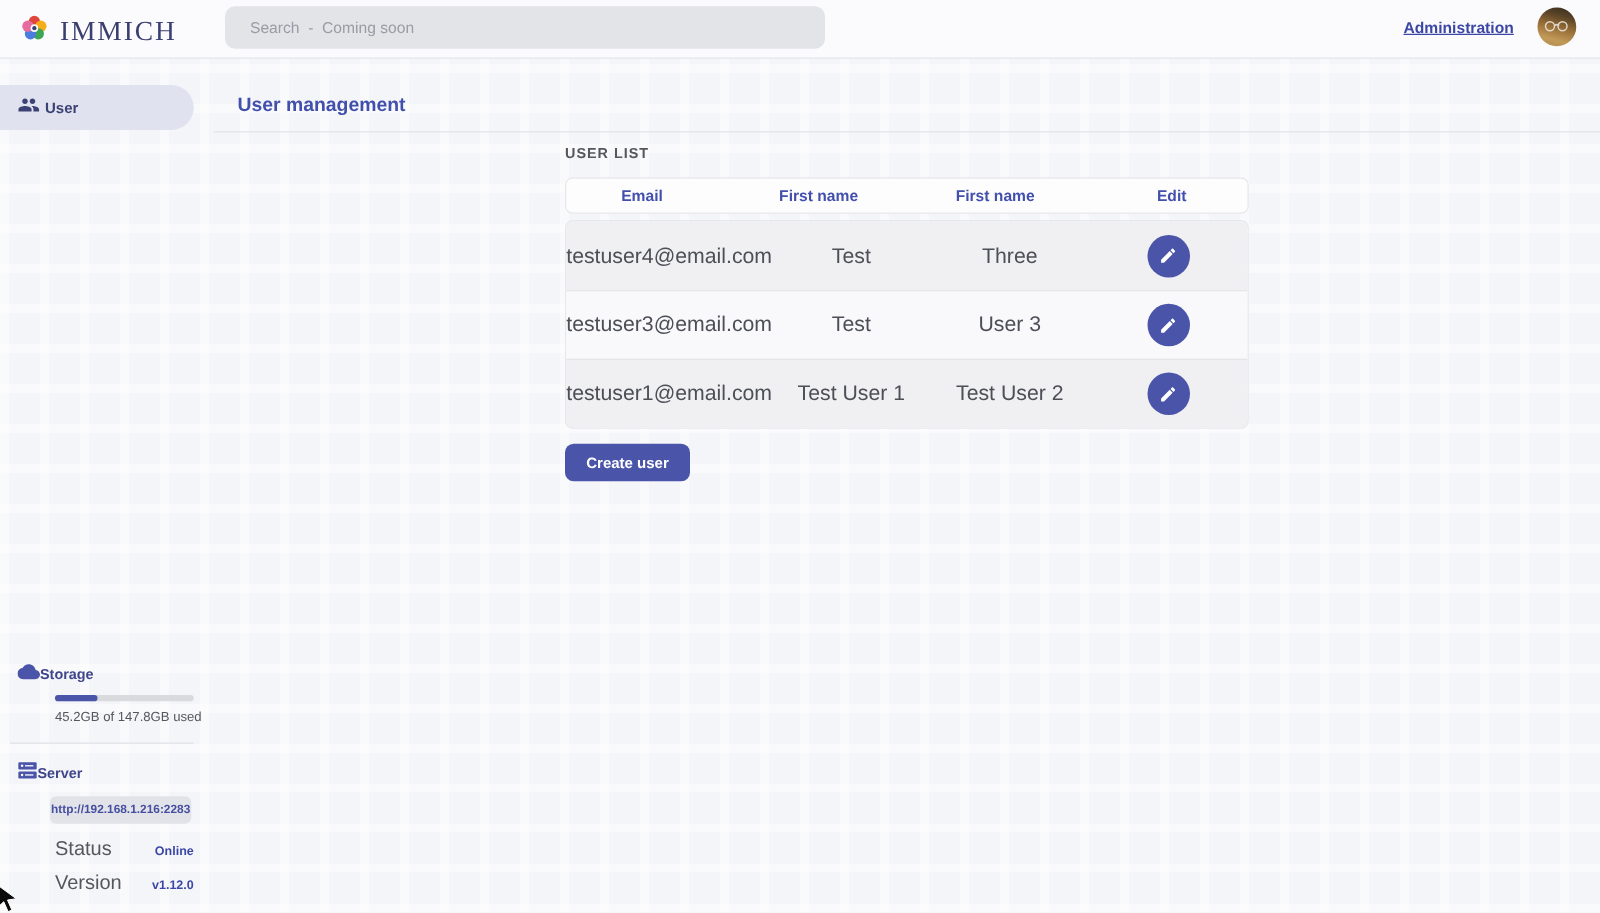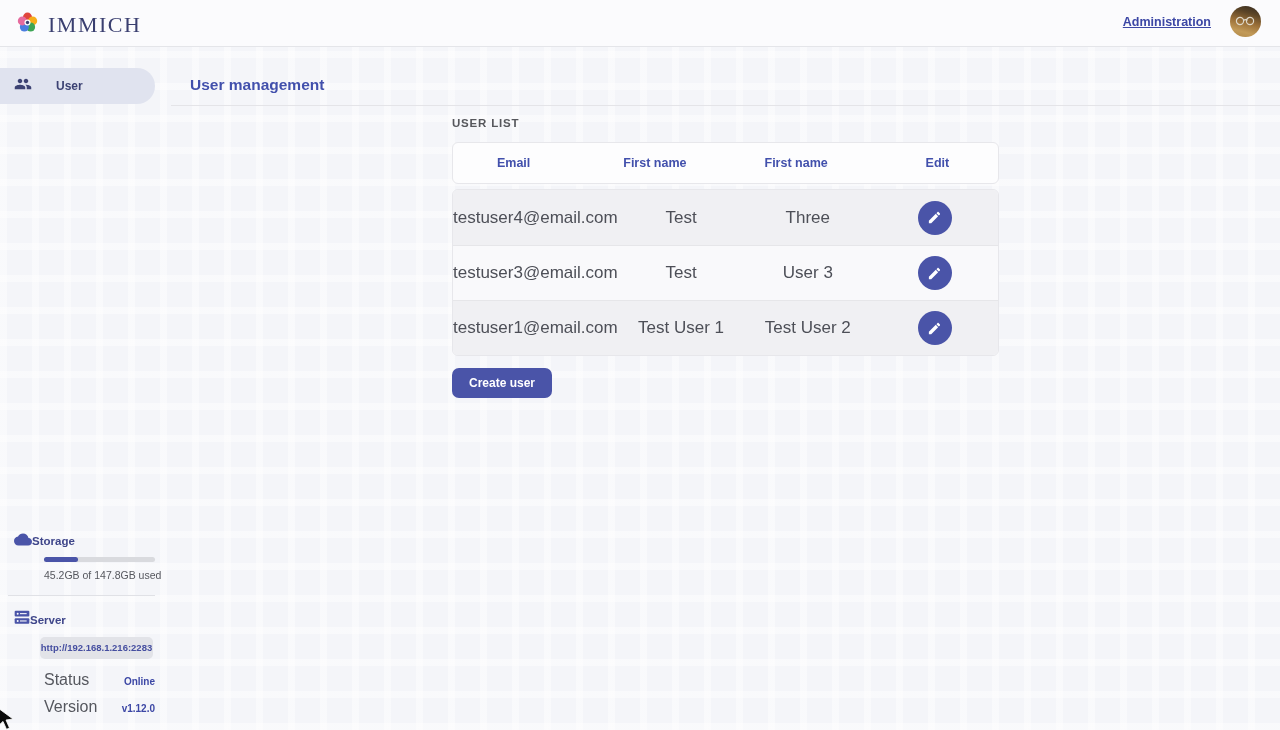--- a/index.html
+++ b/index.html
@@ -30,21 +30,21 @@
     color:#3c47a5; text-decoration:underline; cursor:pointer; }
   .avatar { position:absolute; right:19px; top:6px; width:31px; height:31px; border-radius:50%;
     overflow:hidden; cursor:pointer;
     background:linear-gradient(195deg,#33291f 0%,#5c4527 26%,#9a6f38 52%,#c29a58 78%,#b08848 100%); }
   .avatar svg { position:absolute; left:5px; top:10px; }
 
   
   .sidebar { position:absolute; left:0; top:47px; width:171px; height:683px; }
   .nav-item { position:absolute; left:0; top:21px; width:155px; height:36px;
     background:#e0e3ef; border-radius:0 18px 18px 0; display:flex; align-items:center;
-    padding-left:14px; gap:24px; cursor:pointer; }
+    padding-left:14px; gap:4px; cursor:pointer; }
   .nav-item-label { font-size:12px; font-weight:600; color:#3c4273; }
 
   .side-footer { position:absolute; left:0; bottom:0; width:171px; }
   .sec-head { display:flex; align-items:center; padding-left:14px; }
   .sec-title { font-size:11.5px; font-weight:700; color:#3f468a; }
   .bar-track { margin:7px 0 0 44px; width:111px; height:5px; border-radius:3px; background:#d9dade; }
   .bar-fill { height:5px; border-radius:3px; background:#4a54a8; }
   .usage-text { margin:7px 0 0 44px; font-size:10.5px; color:#55575e; }
   .side-divider { margin:14px 0 14px 8px; width:147px; border-top:1px solid #e0e1e6; }
   .server-url { margin:8px 0 0 40px; width:113px; height:22px; line-height:22px;
@@ -56,21 +56,21 @@
   .kv-label { font-size:16px; color:#55575e; }
   .kv-value { font-size:10px; font-weight:700; color:#3c47a5; margin-right:-16px; padding-right:16px; }
   .footer-pad { height:14px; }
 
   
   .main { position:absolute; left:171px; top:47px; width:1109px; height:683px; }
   .page-head { height:59px; border-bottom:1px solid #e4e4e8; }
   .page-title { padding:29px 0 0 19px; font-size:15.5px; font-weight:600; color:#4250ac; }
   .content { margin-left:281px; width:547px; padding-top:11px; }
   .section-label { font-size:11.5px; font-weight:700; letter-spacing:.8px; color:#56575c; }
-  .table-head { margin-top:13px; height:42px; background:#fdfdfe; border:1px solid #e7e7eb;
+  .table-head { margin-top:13px; height:29px; background:#fdfdfe; border:1px solid #e7e7eb;
     border-radius:6px; display:grid; grid-template-columns:repeat(4,1fr); align-items:center;gap:20px; }
   .th { text-align:center; font-size:12.5px; font-weight:600; color:#4250ac; }
   .table-body { margin-top:5px; border:1px solid #e7e7eb; border-radius:6px; overflow:hidden; }
   .tr { height:55px; display:grid; grid-template-columns:repeat(4,1fr); align-items:center; }
   .tr.odd { background:#f0f0f3; }
   .tr.even { background:#f9f9fb; }
   .tr + .tr { border-top:1px solid #e6e6e9; }
   .td { text-align:center; font-size:17px; color:#4d4f57; }
   .edit-btn { width:34px; height:34px; border-radius:50%; border:none; background:#4a54a8;
     display:flex; align-items:center; justify-content:center; margin:0 auto; cursor:pointer; }
@@ -93,20 +93,21 @@
           <circle cx="16.6" cy="10.6" r="4" fill="#f6ad19"></circle>
           <circle cx="14.8" cy="16" r="4" fill="#3da554"></circle>
           <circle cx="9.2" cy="16" r="4" fill="#4b7de0"></circle>
           <circle cx="7.4" cy="10.6" r="4" fill="#e66b9e"></circle>
           <circle cx="12" cy="12" r="2.7" fill="#fbfbfd"></circle>
           <circle cx="12" cy="12" r="1.5" fill="#3a3f70"></circle>
         </svg>
       </span>
       <span class="brand-name">IMMICH</span>
     </div>
+    <input class="searchbar" type="text" placeholder="Search  -  Coming soon" style="">
     <a class="admin-link">Administration</a>
     <div class="avatar">
       <svg width="21" height="10" viewBox="0 0 21 10">
         <circle cx="5" cy="5" r="3.6" fill="none" stroke="#ded8c9" stroke-width="1.2"></circle>
         <circle cx="15" cy="5" r="3.6" fill="none" stroke="#ded8c9" stroke-width="1.2"></circle>
         <path d="M8.6 4.4 Q10.5 3 12.4 4.4" fill="none" stroke="#ded8c9" stroke-width="1.2"></path>
       </svg>
     </div>
   </header>
 

